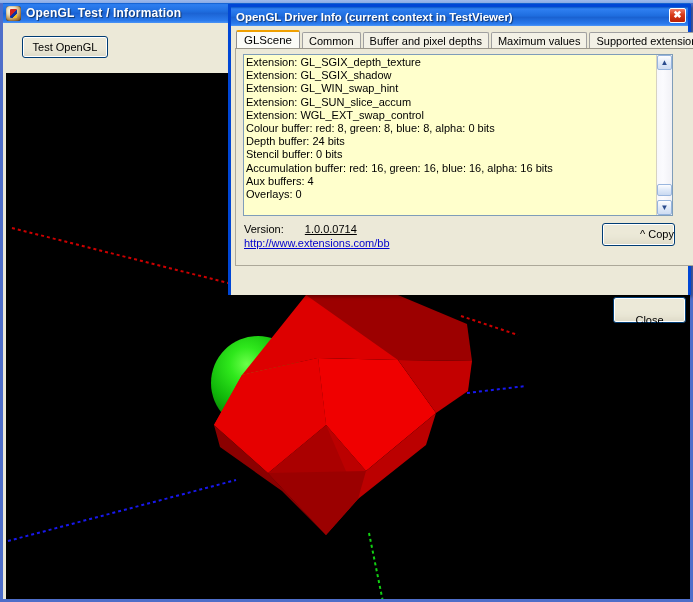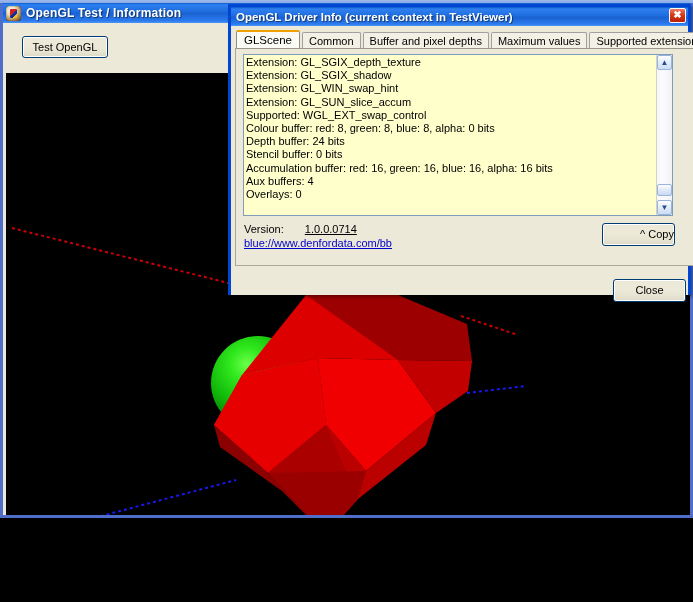--- a/index.html
+++ b/index.html
@@ -4,21 +4,21 @@
 <style>
   html,body{margin:0;padding:0;background:#000;}
   body{width:693px;height:602px;overflow:hidden;position:relative;
        font-family:"Liberation Sans",sans-serif;font-size:11px;-webkit-font-smoothing:none;}
 
   
   #bg-sliver{position:absolute;left:0;top:0;width:693px;height:5px;
      background:linear-gradient(to bottom,#9db9eb,#7ba0e0);}
 
   
-  #main-window{position:absolute;left:0;top:3px;width:693px;height:515px;
+  #main-window{position:absolute;left:0;top:3px;width:693px;height:599px;
      border:3px solid #0a246a;border-top:none;box-sizing:border-box;
      background:#ece9d8;overflow:hidden;}
   #main-window.frame{border-color:#4e6ec9;}
 
   #main-titlebar{position:relative;height:20px;
      background:linear-gradient(to bottom,#0a59c8 0%,#2d7ef0 8%,#1f6ee0 40%,#1b63d4 52%,#2a7aed 88%,#4b94f5 100%);
      display:flex;align-items:center;padding-left:3px;}
   #main-title-icon{width:15px;height:15px;border-radius:3px;position:relative;
      background:radial-gradient(circle at 35% 30%,#fff 0%,#e8d9b0 35%,#b08040 70%,#6a3a10 100%);
      box-shadow:inset 0 0 1px #000;flex:0 0 auto;}
@@ -100,25 +100,25 @@
   #version-value{display:inline-block;margin-left:18px;text-decoration:underline;}
   #homepage-link{display:block;color:#0000cc;text-decoration:underline;font-size:11px;
      line-height:13px;margin-top:1px;cursor:default;}
 
   #copy-button{position:absolute;left:366px;top:174px;width:73px;height:23px;
      background:#ece9d8;border:1px solid #003c74;border-radius:3px;
      box-shadow:inset 0 0 0 1px #fff, inset 0 -10px 10px -8px #d5d1bd;
      font-family:"Liberation Sans",sans-serif;font-size:11px;color:#000;cursor:default;
      line-height:21px;text-align:right;padding:0;}
 
-  #close-button{position:absolute;left:382px;top:253px;width:73px;height:23px;
+  #close-button{position:absolute;left:382px;top:271px;width:73px;height:23px;
      background:#ece9d8;border:1px solid #003c74;border-radius:3px;
      box-shadow:inset 0 0 0 1px #fff, inset 0 -10px 10px -8px #d5d1bd;
      font-family:"Liberation Sans",sans-serif;font-size:11px;color:#000;cursor:default;
-     line-height:21px;text-align:center;padding:0;}
+     line-height:21px;text-align:center;padding:12px;}
 </style>
 </head>
 <body>
 
 <div id="bg-sliver"></div>
 
 <div id="main-window" class="frame">
 
   <div id="main-titlebar">
     <div id="main-title-icon"></div>
@@ -196,42 +196,42 @@
     </div>
 
     <div id="tab-page">
 
       <div id="ext-listbox">
         <div id="ext-list">
           <div class="ext-item">Extension: GL_SGIX_depth_texture</div>
           <div class="ext-item">Extension: GL_SGIX_shadow</div>
           <div class="ext-item">Extension: GL_WIN_swap_hint</div>
           <div class="ext-item">Extension: GL_SUN_slice_accum</div>
-          <div class="ext-item">Supported: WGL_EXT_swap_control</div>
+          <div class="ext-item">Extension: WGL_EXT_swap_control</div>
           <div class="ext-item">Colour buffer: red: 8,  green: 8,  blue: 8,  alpha: 0  bits</div>
           <div class="ext-item">Depth buffer: 24 bits</div>
           <div class="ext-item">Stencil buffer: 0 bits</div>
           <div class="ext-item">Accumulation buffer: red: 16,  green: 16,  blue: 16,  alpha: 16  bits</div>
           <div class="ext-item">Aux buffers: 4</div>
           <div class="ext-item">Overlays: 0</div>
         </div>
 
         <div id="ext-scrollbar">
           <div class="sb-arrow" id="sb-arrow-up">▲</div>
           <div id="sb-track">
             <div id="sb-thumb"></div>
           </div>
           <div class="sb-arrow" id="sb-arrow-down">▼</div>
         </div>
       </div>
 
       <div id="version-row">
         <span id="version-label">Version:</span>
         <span id="version-value">1.0.0.0714</span>
-        <a id="homepage-link" href="#">blue://www.denfordata.com/bb</a>
+        <a id="homepage-link" href="#">http://www.extensions.com/bb</a>
       </div>
 
       <button id="copy-button">^ Copy</button>
     </div>
 
     <button id="close-button">Close</button>
   </div>
 </div>
 
 </body></html>

